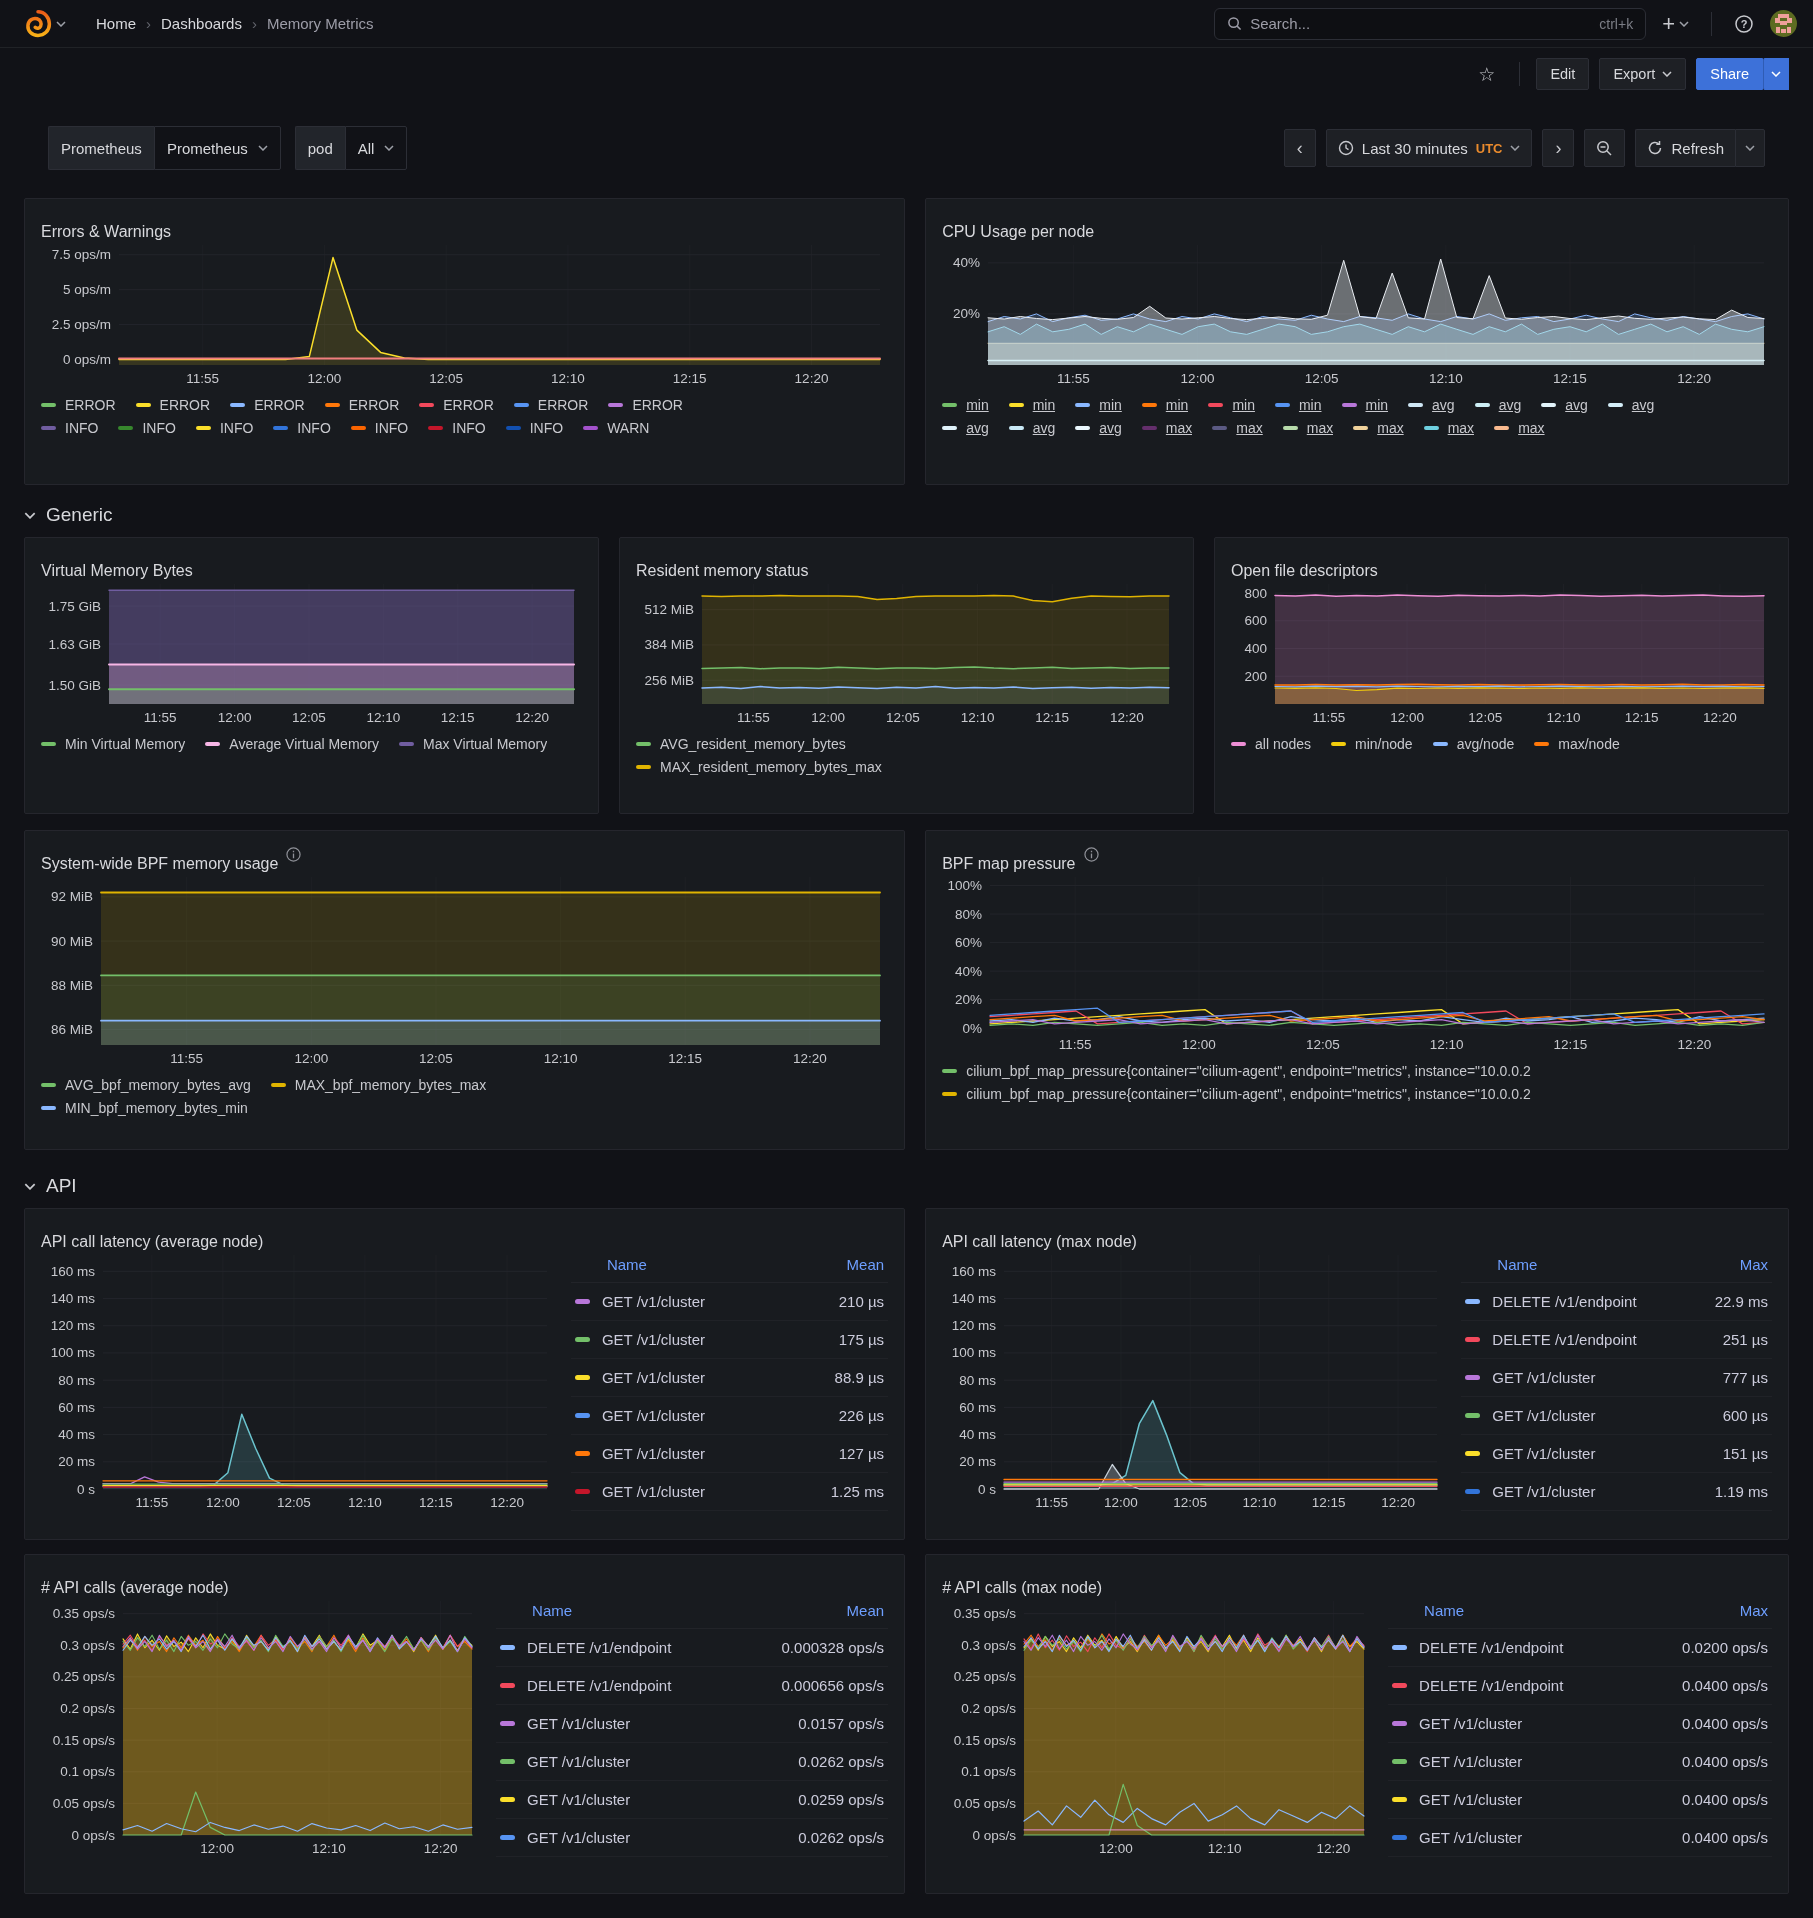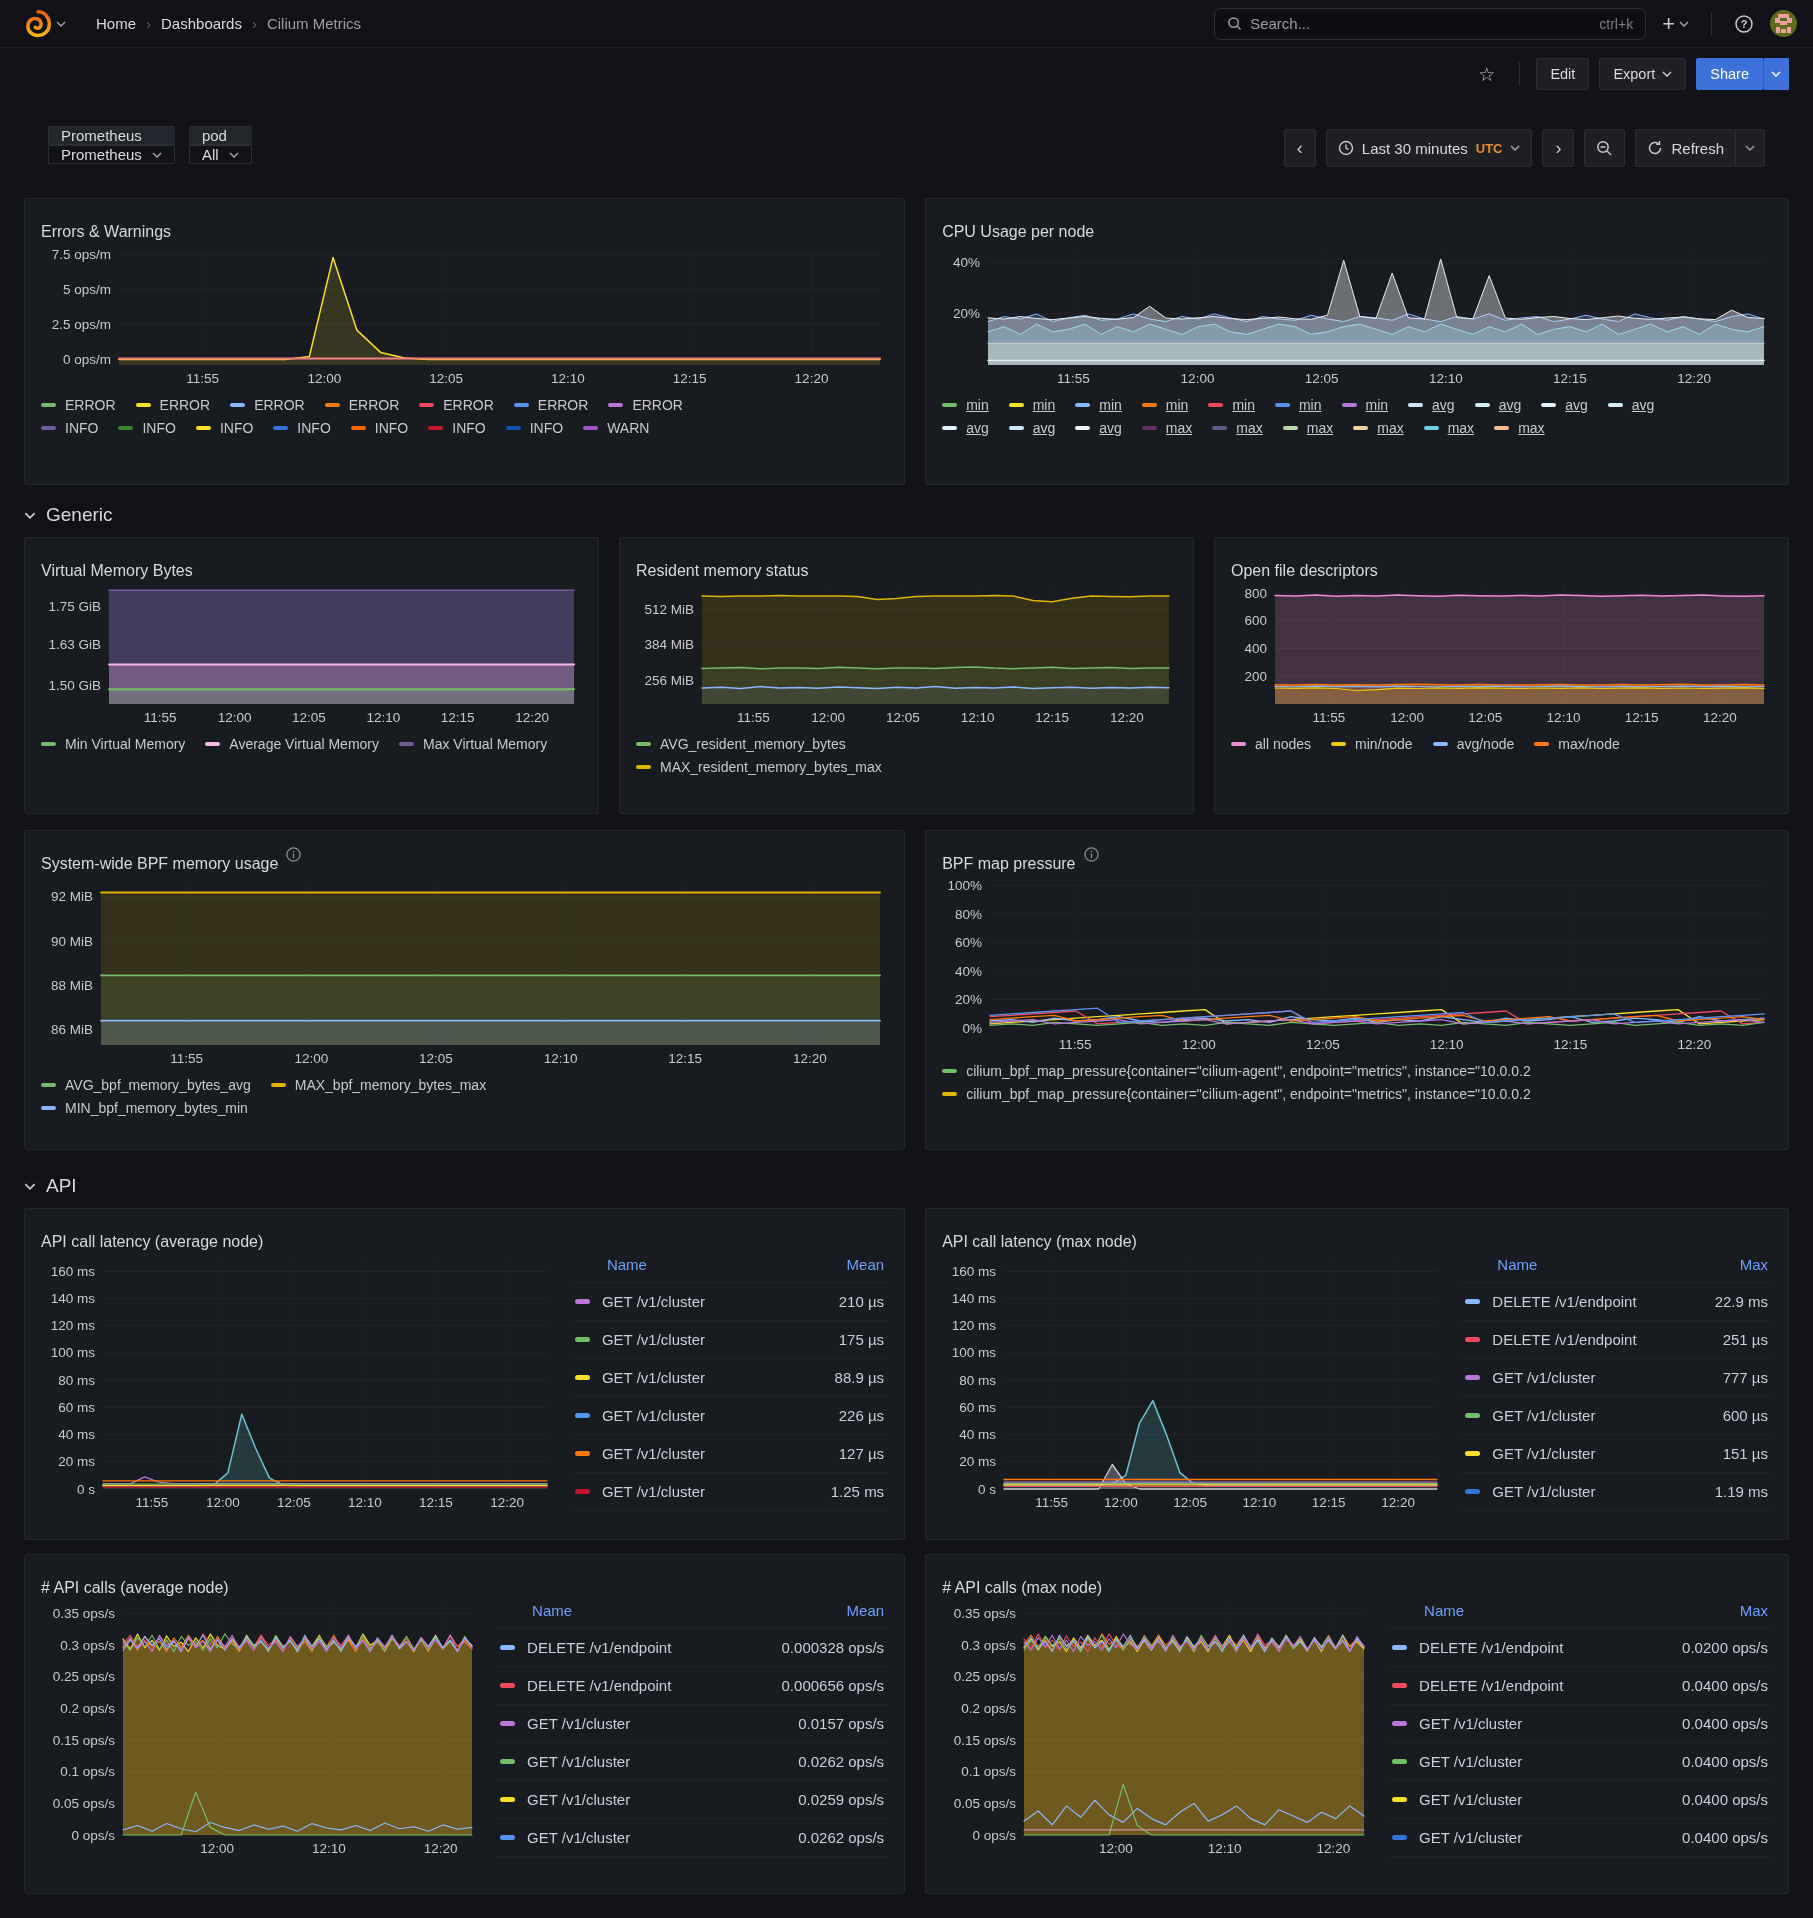--- a/index.html
+++ b/index.html
@@ -39,21 +39,21 @@
     background:#1e2025; border:1px solid #2c2e36; border-radius:2px;
     color:#d8d9dd; font-size:14.5px; cursor:pointer;
   }
   .btn-primary { background:#3d71d9; border-color:#3d71d9; color:#fff; }
   .share-group { display:flex;border-radius:16px; }
   .share-group .btn-primary { border-radius:2px 0 0 2px; }
   .share-caret { width:26px; border-radius:0 2px 2px 0; border-left:1px solid #2f5cb4;
     padding:0; justify-content:center; }
   
   .controls { display:flex; align-items:center; padding:26px 24px 28px 24px; gap:14px; }
-  .vargroup { display:flex; height:44px; font-size:15px;flex-direction:column; }
+  .vargroup { display:flex; height:44px; font-size:15px; }
   .vargroup .vlabel { display:flex; align-items:center; padding:0 12px; background:#22252b;
     border:1px solid #2c2e36; border-right:none; border-radius:2px 0 0 2px; color:#d8d9dd; }
   .vargroup .vvalue { display:flex; align-items:center; gap:10px; padding:0 12px;
     background:#111217; border:1px solid #2c2e36; border-radius:0 2px 2px 0; cursor:pointer; }
   .timegroup { margin-left:auto; display:flex; align-items:center; gap:10px; }
   .tbtn { height:38px; display:inline-flex; align-items:center; gap:8px; padding:0 11px;
     background:#1e2025; border:1px solid #2c2e36; border-radius:2px; color:#d8d9dd;
     font-size:15px; cursor:pointer; }
   .tbtn.narrow { padding:0 12px; font-size:17px; }
   .utc { color:#eb8b2d; font-size:13px; font-weight:700; }
@@ -114,21 +114,21 @@
     </svg>
     <svg class="caret-ic" width="10" height="6" viewBox="0 0 10 6">
       <path d="M1 1l4 4 4-4" fill="none" stroke="#9da0a8" stroke-width="1.5"></path>
       </svg>
   </div>
   <div class="crumbs">
     <span class="crumb">Home</span>
     <span class="crumb-sep">›</span>
     <span class="crumb">Dashboards</span>
     <span class="crumb-sep">›</span>
-    <span class="crumb current">Cilium Metrics</span>
+    <span class="crumb current">Memory Metrics</span>
   </div>
   <div class="searchbox">
     <svg width="15" height="15" viewBox="0 0 16 16">
       <circle cx="7" cy="7" r="5" fill="none" stroke="#9d9da8" stroke-width="1.6"></circle>
       <path d="M10.8 10.8L14.5 14.5" stroke="#9d9da8" stroke-width="1.6"></path>
       </svg>
     <span class="ph">Search...</span>
     <span class="kbd">ctrl+k</span>
   </div>
   <button class="navbtn">

